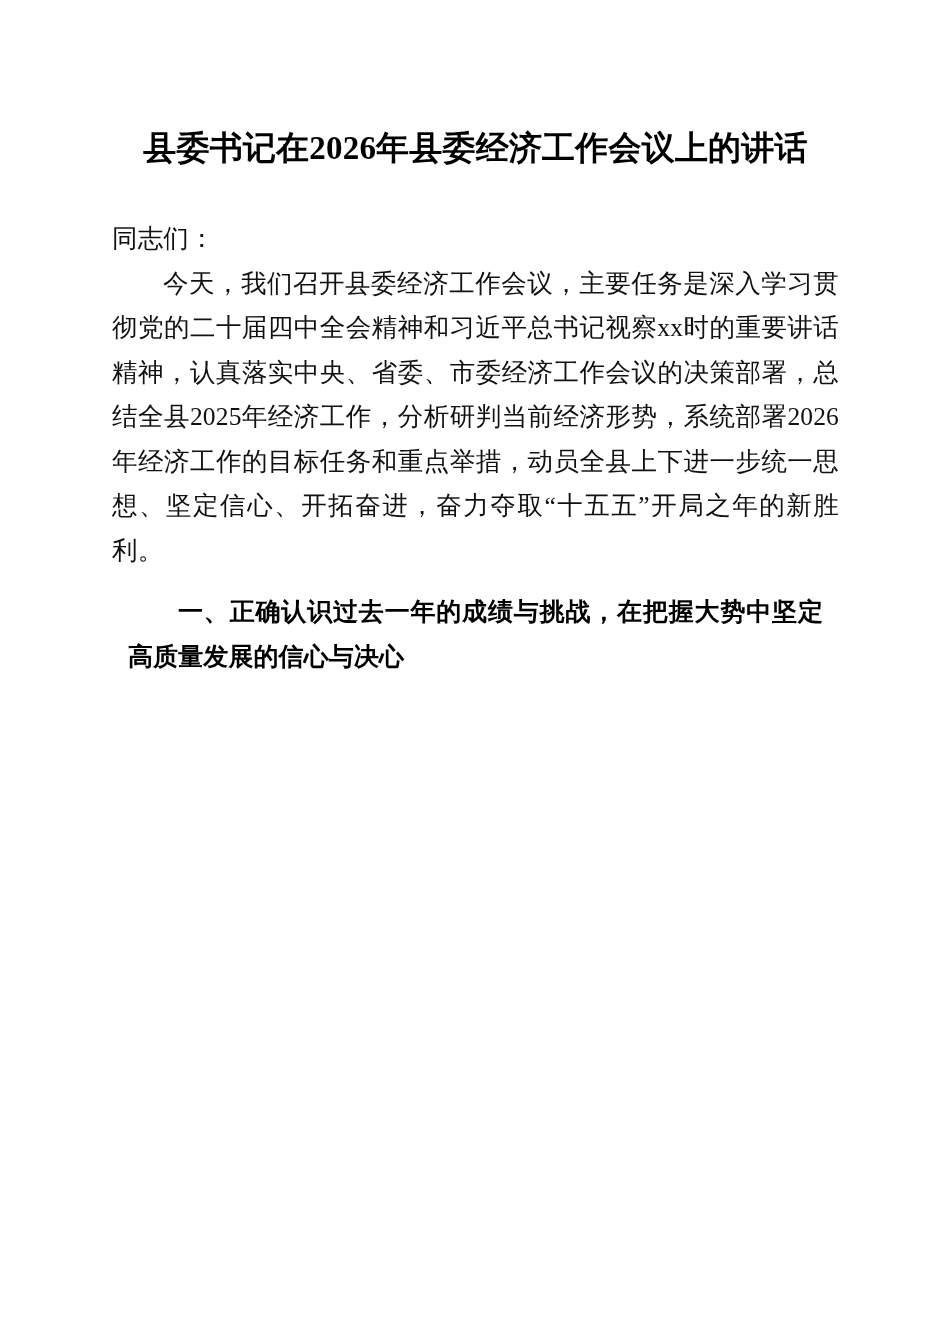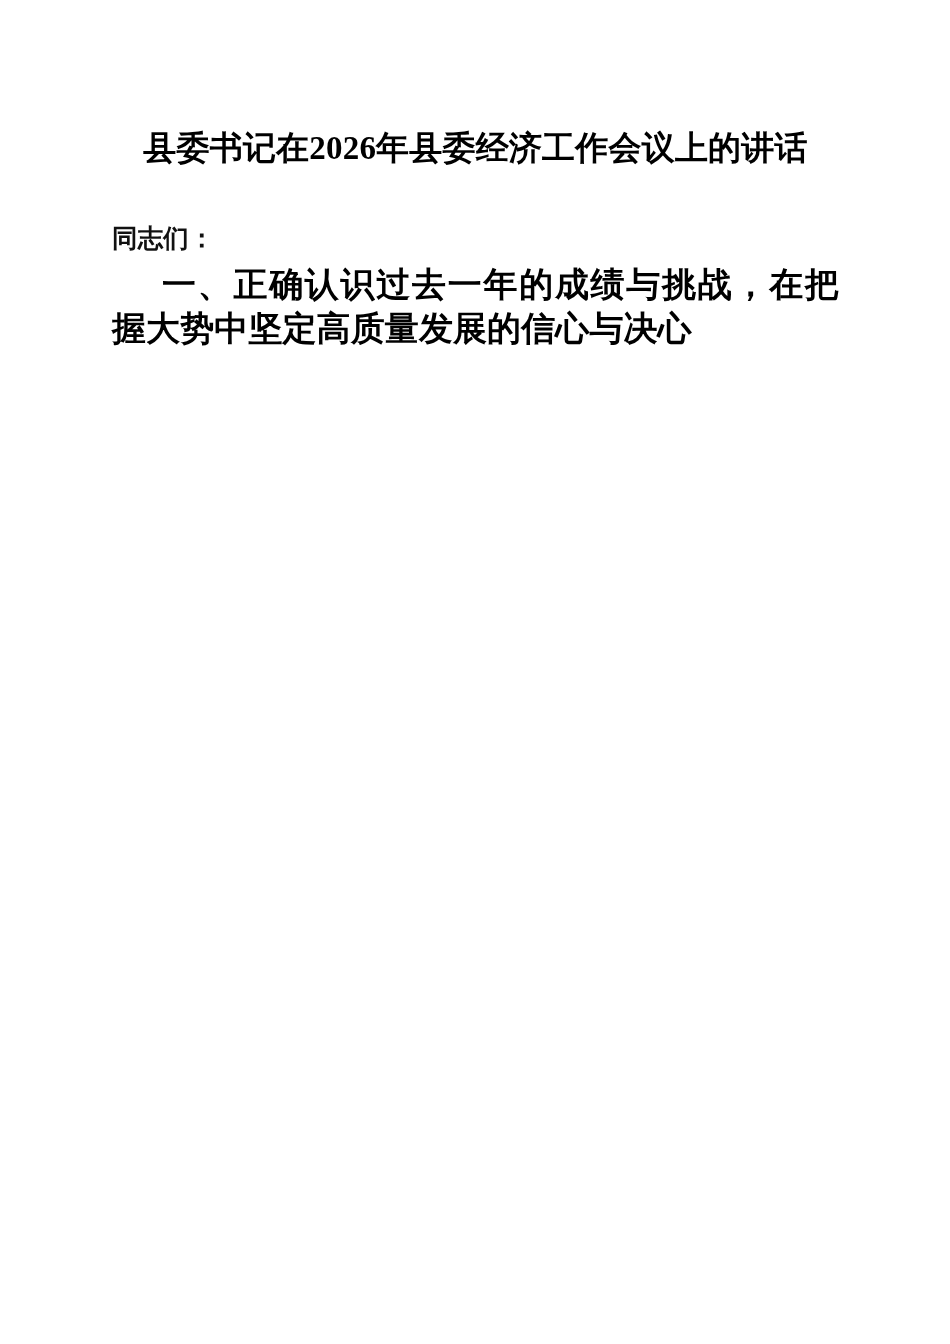--- a/index.html
+++ b/index.html
@@ -35,41 +35,41 @@
     color: #000000;
     letter-spacing: 0.2px;
     margin: 0 0 0 0;
     padding: 0 2px;
   }
 
   
   .section-heading {
     font-family: "Liberation Sans", "DejaVu Sans", sans-serif;
     font-weight: bold;
-    font-size: 34px;
+    font-size: 25px;
     line-height: 44.5px;
     color: #000000;
     text-align: justify;
     text-justify: inter-ideograph;
     text-indent: 50px;
-    margin: 0;
+    margin: 16px;
     letter-spacing: 0.1px;
   }
 
   
   .para {
     font-family: "Liberation Serif", "DejaVu Serif", serif;
     font-size: 25.5px;
     line-height: 44.5px;
     color: #111111;
     text-align: justify;
     text-justify: inter-ideograph;
     margin: 0;
     letter-spacing: 0.15px;
-    font-weight: bold;
+    font-weight: normal;
   }
 
   .para.indent {
     text-indent: 51px;
   }
 
   .para.noindent {
     text-indent: 0;
   }
 
@@ -82,19 +82,20 @@
 
 <div class="page">
   <div class="doc-body">
 
     <h1 class="doc-title">县委书记在2026年县委经济工作会议上的讲话</h1>
 
     <div class="spacer-after-title"></div>
 
     <p class="para noindent">同志们：</p>
 
+    <p class="para indent">今天，我们召开县委经济工作会议，主要任务是深入学习贯彻党的二十届四中全会精神和习近平总书记视察xx时的重要讲话精神，认真落实中央、省委、市委经济工作会议的决策部署，总结全县2025年经济工作，分析研判当前经济形势，系统部署2026年经济工作的目标任务和重点举措，动员全县上下进一步统一思想、坚定信心、开拓奋进，奋力夺取“十五五”开局之年的新胜利。</p>
 
 
     <p class="section-heading">一、正确认识过去一年的成绩与挑战，在把握大势中坚定高质量发展的信心与决心</p>
 
 
   </div>
 </div>
 
 </body></html>

